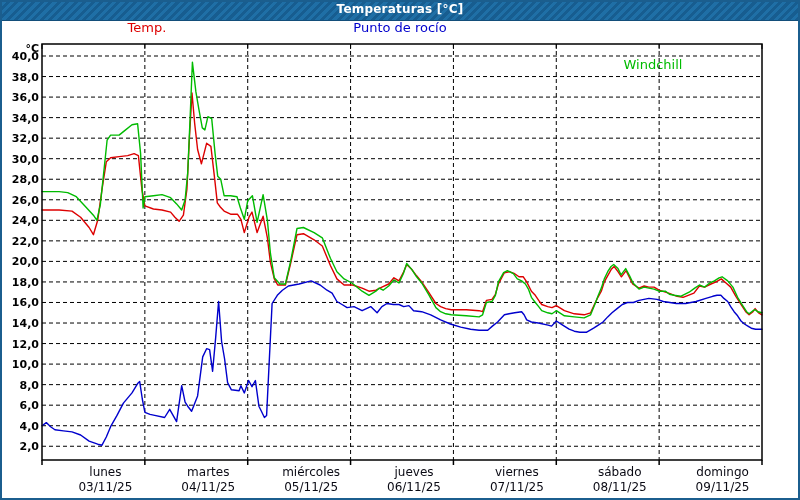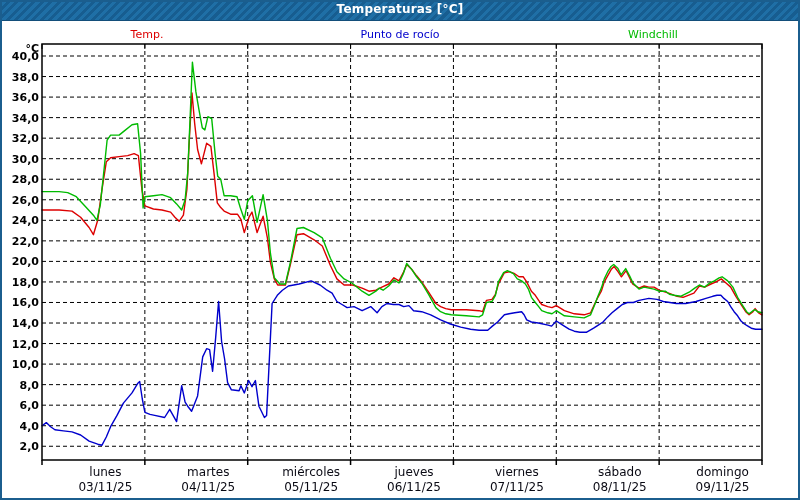--- a/index.html
+++ b/index.html
@@ -8,39 +8,39 @@
     border:2px solid #1b5e8e;box-sizing:border-box;overflow:hidden;
   }
   .titlebar{
     position:absolute;left:0;top:0;width:100%;height:18px;
     background:repeating-linear-gradient(135deg,#1f6fa6 0 3px,#175d90 3px 6px);
     border-bottom:1px solid #134e7a;
     display:flex;justify-content:center;
   }
   .titlebar span{color:#ffffff;font-size:12px;font-weight:bold;letter-spacing:.2px;}
   .legend-label{
-    position:absolute;top:26px;transform:translateX(-50%);
-    font-size:11px;white-space:nowrap;
+    position:absolute;top:18px;transform:translateX(-50%);
+    font-size:13px;white-space:nowrap;
   }
   svg text{font-family:"DejaVu Sans","Liberation Sans",sans-serif;}
   .ytick{font-size:11px;font-weight:bold;fill:#000000;}
   .yunit{font-size:11px;font-weight:bold;fill:#000000;}
   .xday{font-size:12px;fill:#0a0a14;}
 </style>
 </head>
 <body>
 
 <div class="window">
   <div class="titlebar">
     <span>Temperaturas [°C]</span>
   </div>
 
   <span class="legend-label" id="legend-0" style="color: rgb(221, 0, 0); left: 145px;">Temp.</span>
   <span class="legend-label" id="legend-1" style="color: rgb(0, 0, 204); left: 398px; text-align: center;">Punto de rocío</span>
-  <span class="legend-label" id="legend-2" style="color: rgb(0, 187, 0); left: 651px;">Windchill</span>
+  <span class="legend-label" id="legend-2" style="color: rgb(0, 187, 0); left: 651px; margin-top: 37px;">Windchill</span>
 
   <svg id="chart" width="800" height="500" viewBox="0 0 800 500" style="position:absolute;left:0;top:0;">
     <text id="y-unit" class="yunit" x="37" y="50" text-anchor="end">°C</text>
     <g id="grid-layer">
         <line x1="40" y1="54" x2="760" y2="54" stroke="#000" stroke-width="1" stroke-dasharray="4 3"></line>
         <line x1="40" y1="74.53999999999999" x2="760" y2="74.53999999999999" stroke="#000" stroke-width="1" stroke-dasharray="4 3"></line>
         <line x1="40" y1="95.08" x2="760" y2="95.08" stroke="#000" stroke-width="1" stroke-dasharray="4 3"></line>
         <line x1="40" y1="115.62" x2="760" y2="115.62" stroke="#000" stroke-width="1" stroke-dasharray="4 3"></line>
         <line x1="40" y1="136.16" x2="760" y2="136.16" stroke="#000" stroke-width="1" stroke-dasharray="4 3"></line>
         <line x1="40" y1="156.7" x2="760" y2="156.7" stroke="#000" stroke-width="1" stroke-dasharray="4 3"></line>

